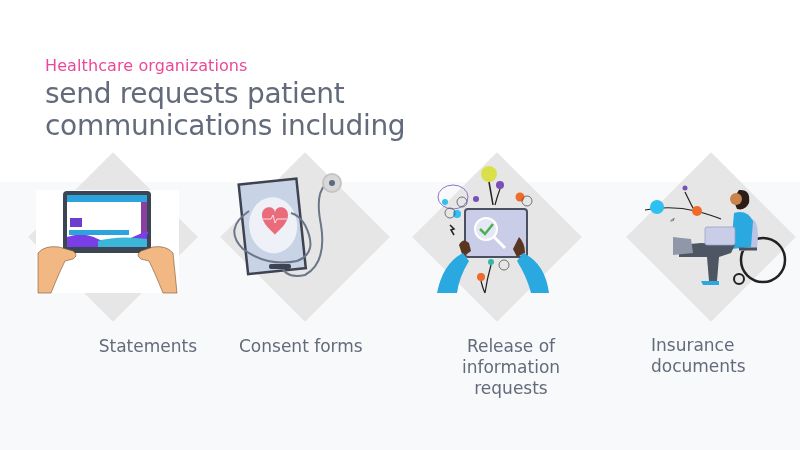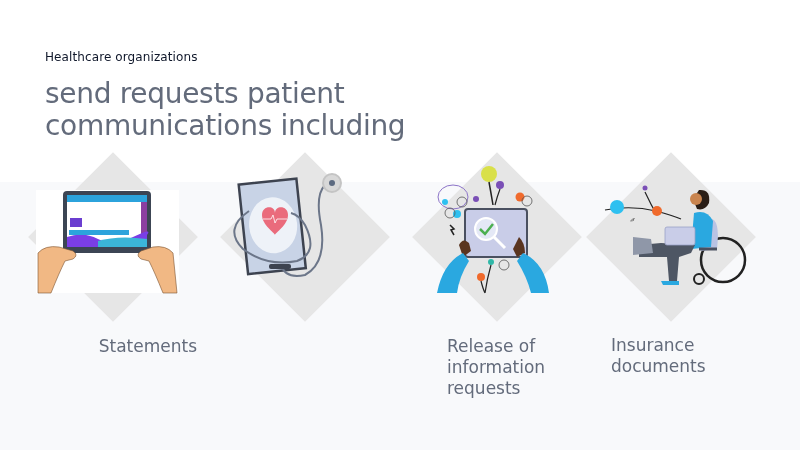--- a/index.html
+++ b/index.html
@@ -1,18 +1,18 @@
 <!DOCTYPE html>
 <html><head>
 <meta charset="utf-8">
 <style>
   html, body { margin:0; padding:0; }
   body { width:800px; height:450px; position:relative; overflow:hidden; background:#ffffff; font-family:"DejaVu Sans", sans-serif; }
   .band { position:absolute; left:0; top:182px; width:800px; height:268px; background:#f8f9fb; }
-  .eyebrow { position:absolute; left:45px; top:50px; font-size:12px; color:#0f172a; letter-spacing:0.1px; }
+  .eyebrow { position:absolute; left:45px; top:56px; font-size:16px; color:#ec4899; letter-spacing:0.1px; }
   .headline { position:absolute; left:45px; top:78px; font-size:28px; line-height:32px; color:#636b7b; width:500px; letter-spacing:-0.3px; }
   .card { position:absolute; top:153px; width:180px; height:260px; }
   .diamond { position:absolute; left:30px; top:24px; width:120px; height:120px; background:#e6e6e6; transform:rotate(45deg); }
   .illus { position:absolute; left:0; top:0; width:180px; height:170px; }
   .label { position:absolute; left:0; top:183px; font-size:17px; line-height:21px; color:#636b7b; width:160px; }
 </style>
 </head>
 <body>
 
 <div class="band"></div>
@@ -46,20 +46,21 @@
       <ellipse cx="60" cy="72" rx="24" ry="28" fill="#eef2f8"></ellipse>
     </g>
     <path d="M47 62 C47 52 60 52 60 60 C60 52 73 52 73 62 C73 72 60 80 60 82 C60 80 47 72 47 62 Z" fill="#ea6b7c"></path>
     <path d="M48 66 L56 66 L58 62 L60 70 L62 66 L72 66" stroke="#ffffff" stroke-width="0.8" fill="none"></path>
     <path d="M34 58 Q8 76 28 96 Q52 114 82 108 Q104 100 90 72 Q84 62 76 60" stroke="#6c7689" stroke-width="2" fill="none"></path>
     <path d="M66 112 Q70 126 90 122 Q112 110 106 72 Q100 42 110 32" stroke="#6c7689" stroke-width="2" fill="none"></path>
     <circle cx="117" cy="30" r="9" fill="#d8d8d8" stroke="#c4c4c4" stroke-width="2"></circle>
     <circle cx="117" cy="30" r="3" fill="#5c6a80"></circle>
     <rect x="54" y="111" width="22" height="5" rx="2" fill="#3d4350"></rect>
   </svg>
+  <div class="label" style="left:24px;">Consent forms</div>
 </div>
 
 <div class="card" style="left:407px;">
   <div class="diamond"></div>
   <svg class="illus" viewBox="0 0 180 170">
     <circle cx="82" cy="21" r="8" fill="#d9e04a"></circle>
     <path d="M82 29 Q84 40 86 52" stroke="#222" stroke-width="1.5" fill="none"></path>
     <circle cx="93" cy="32" r="4" fill="#7a4fb6"></circle>
     <path d="M93 36 Q90 44 88 52" stroke="#222" stroke-width="1.2" fill="none"></path>
     <circle cx="69" cy="46" r="3" fill="#7a4fb6"></circle>
@@ -77,24 +78,24 @@
     <path d="M87 84 L98 95" stroke="#ffffff" stroke-width="3"></path>
     <path d="M52 92 Q56 84 62 90 L64 98 L56 104 Z" fill="#5a3520"></path>
     <path d="M112 84 Q118 90 118 100 L110 104 L106 96 Z" fill="#5a3520"></path>
     <path d="M30 140 Q36 110 56 100 L62 108 Q52 124 50 140 Z" fill="#2aa8e0"></path>
     <path d="M142 140 Q138 110 116 100 L110 108 Q120 124 124 140 Z" fill="#2aa8e0"></path>
     <circle cx="84" cy="109" r="3" fill="#30b8a8"></circle>
     <circle cx="74" cy="124" r="4" fill="#f06a2c"></circle>
     <path d="M84 112 Q80 126 78 140 M74 128 Q76 136 78 140" stroke="#222" stroke-width="1.2" fill="none"></path>
     <circle cx="97" cy="112" r="5" fill="none" stroke="#555" stroke-width="0.8"></circle>
   </svg>
-  <div class="label" style="left:40px; top:183px;">Release of information requests</div>
+  <div class="label" style="left:24px; top:183px;text-align:center;">Release of information requests</div>
 </div>
 
-<div class="card" style="left:581px;">
+<div class="card" style="left:621px;">
   <div class="diamond"></div>
   <svg class="illus" viewBox="0 0 180 170">
     <path d="M24 57 Q50 52 75 58 Q90 62 100 66" stroke="#222" stroke-width="1.2" fill="none"></path>
     <path d="M64 39 Q70 52 76 62" stroke="#222" stroke-width="1.2" fill="none"></path>
     <circle cx="64" cy="35" r="2.5" fill="#7a4fb6"></circle>
     <circle cx="36" cy="54" r="7" fill="#2ec0f0"></circle>
     <circle cx="76" cy="58" r="5" fill="#f06a2c"></circle>
     <text x="50" y="72" font-size="7" fill="#222" transform="rotate(60 54 68)" font-family="DejaVu Sans, sans-serif">⚕</text>
     <circle cx="142" cy="107" r="22" fill="none" stroke="#222" stroke-width="2.5"></circle>
     <circle cx="118" cy="126" r="5" fill="none" stroke="#222" stroke-width="2"></circle>

